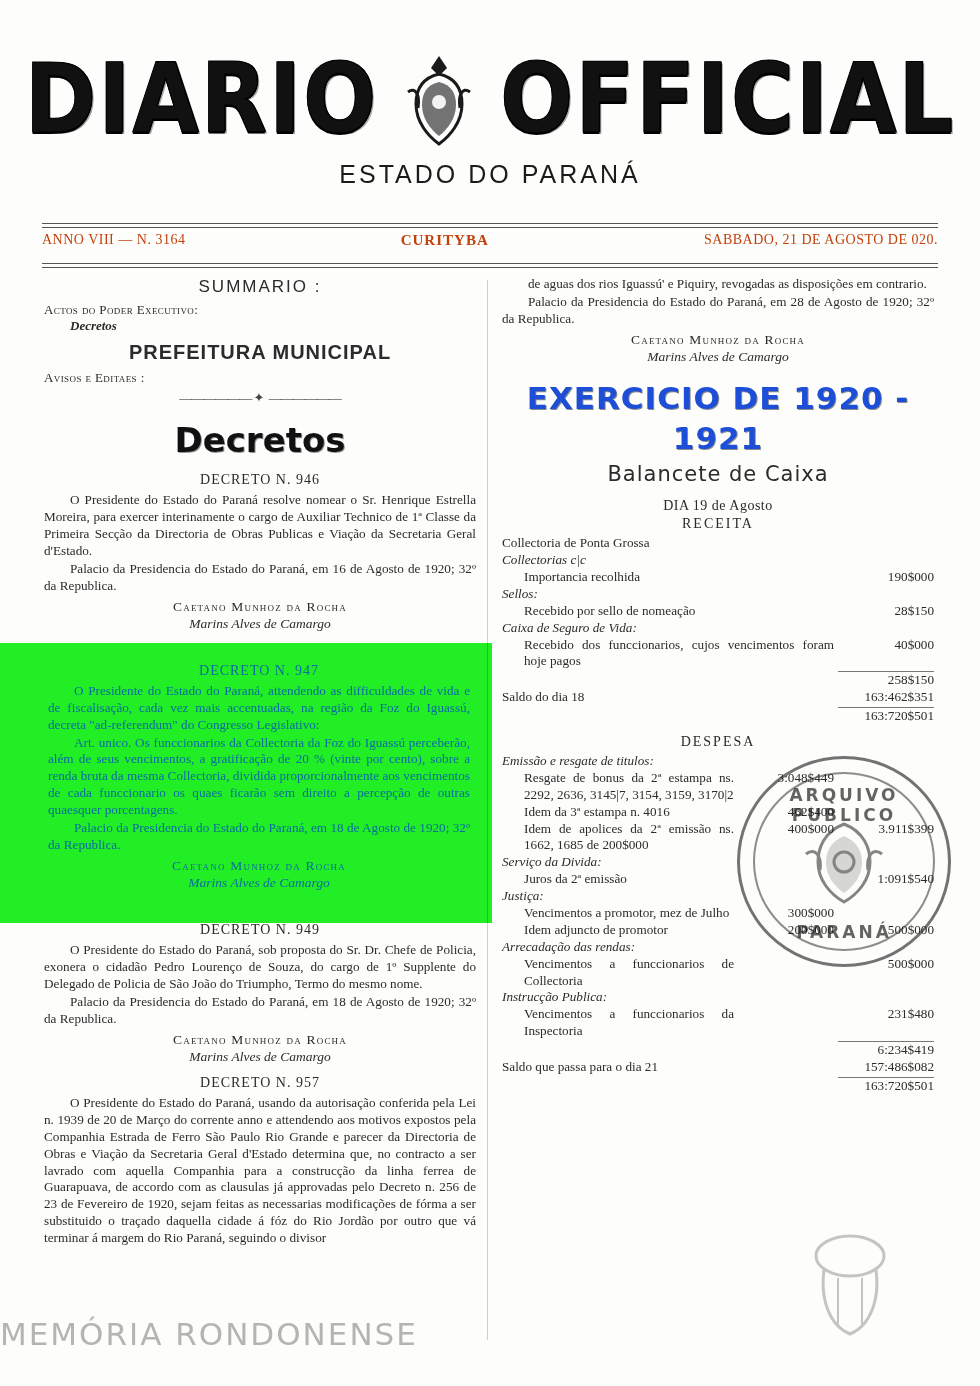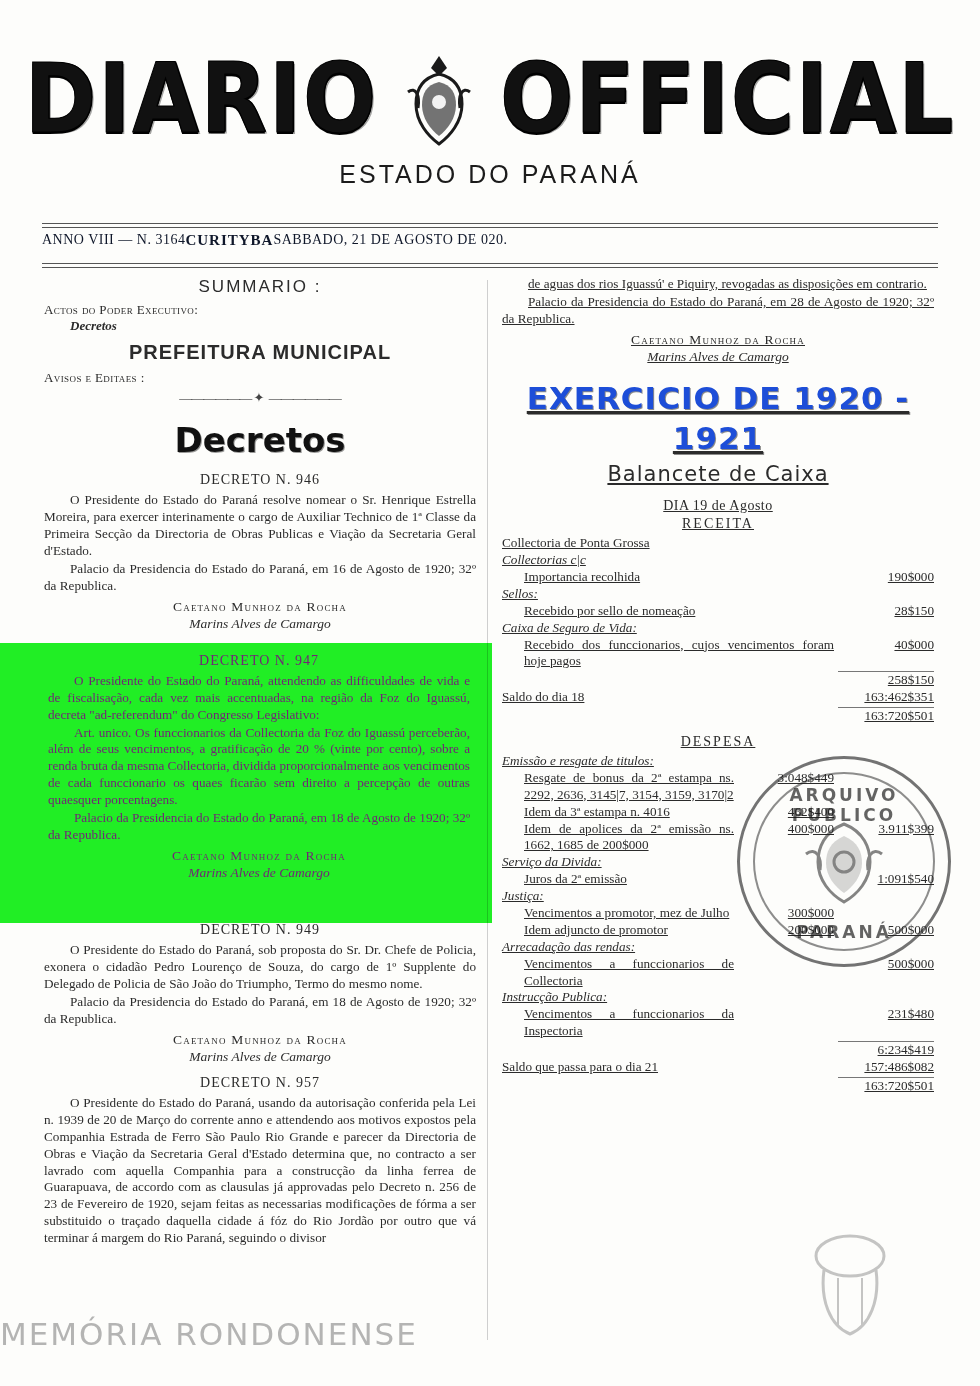--- a/index.html
+++ b/index.html
@@ -76,45 +76,45 @@
   .rule-top { top: 223px; }
   .rule-bot { top: 263px; }
 
   
   .issueline {
     position: absolute;
     top: 232px;
     left: 42px;
     width: 896px;
     display: flex;
-    justify-content: flex-start;
+    justify-content: space-between;
     font-family: "Liberation Serif", serif;
     font-size: 14px;
     letter-spacing: 0.5px;
-    color: #0f172a;
+    color: #c2410c;
   }
   .issueline .mid {
     font-weight: bold;
     font-size: 15px;
     letter-spacing: 1px;
   }
   .smallcaps { font-variant: small-caps; }
 
   
   .col {
     position: absolute;
     top: 276px;
     width: 432px;
     font-size: 13.2px;
     line-height: 1.28;
     text-align: justify;
     color: #2b2b2b;
   }
   .col-left { left: 44px; }
-  .col-right { left: 502px; text-decoration: underline; }
+  .col-right { left: 502px; }
 
   .divider-v {
     position: absolute;
     left: 487px;
     top: 280px;
     height: 1060px;
     border-left: 1px solid #cfcfcf;
   }
 
   
@@ -180,26 +180,26 @@
 
   
   .highlight {
     position: absolute;
     left: 0;
     top: 643px;
     width: 492px;
     height: 280px;
     background: #19f01e;
     z-index: 2;
-    padding: 0 22px 6px 48px;
+    padding: 10px 22px 6px 48px;
     box-sizing: border-box;
     font-size: 13.2px;
     line-height: 1.28;
     text-align: justify;
-    color: #701a75;
+    color: #0369a1;
     opacity: 0.97;
     mix-blend-mode: multiply;
   }
 
   
   .exercicio {
     text-align: center;
     font-family: "DejaVu Sans", sans-serif;
     font-weight: bold;
     font-size: 31px;

